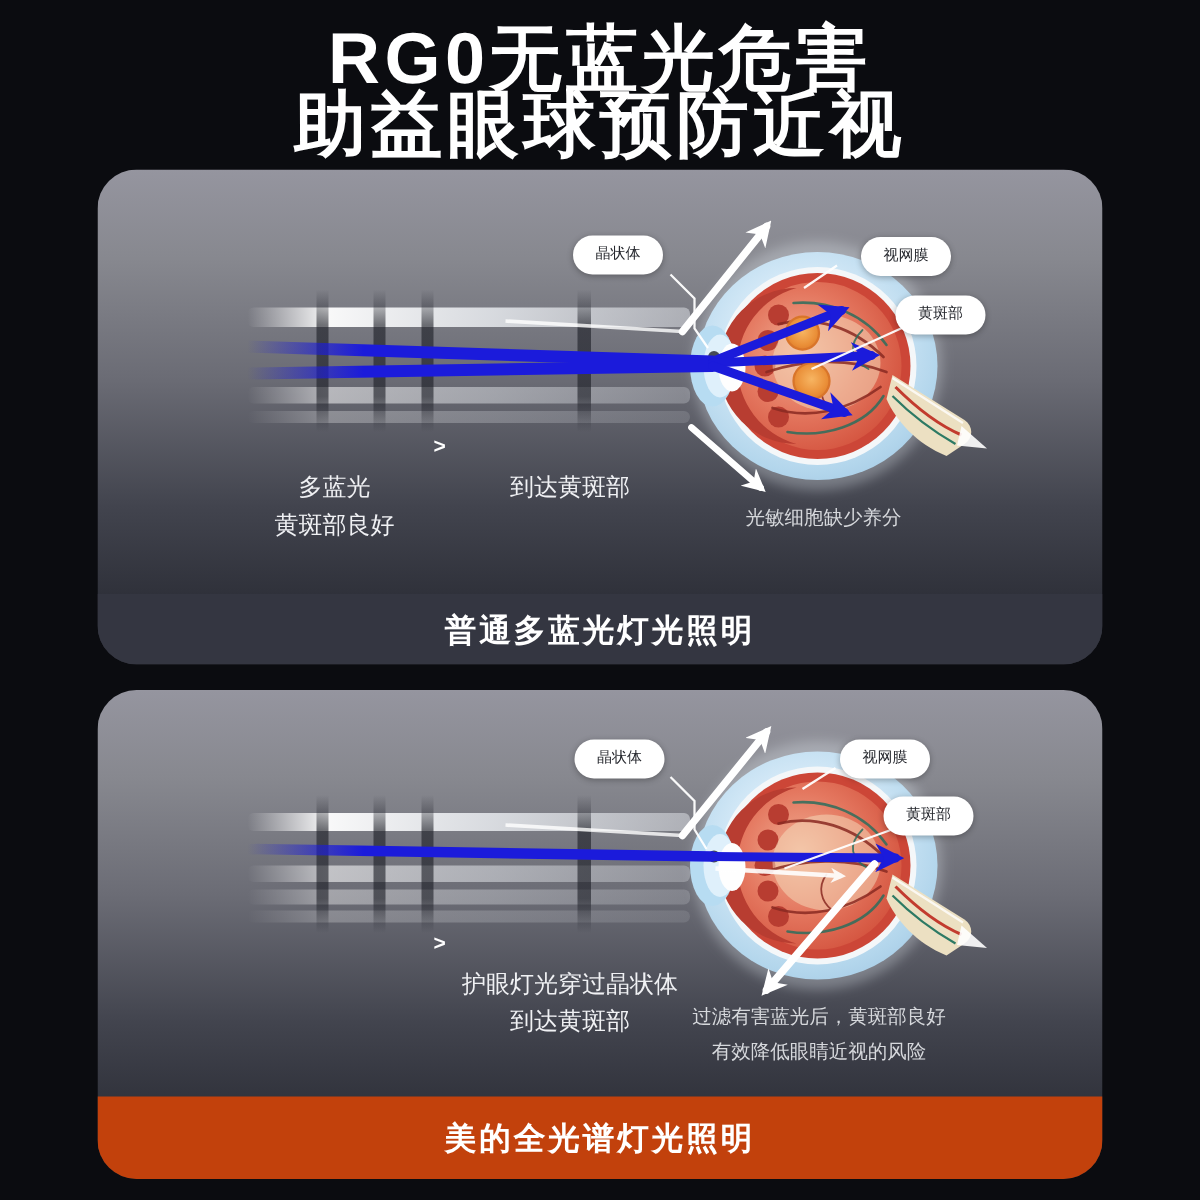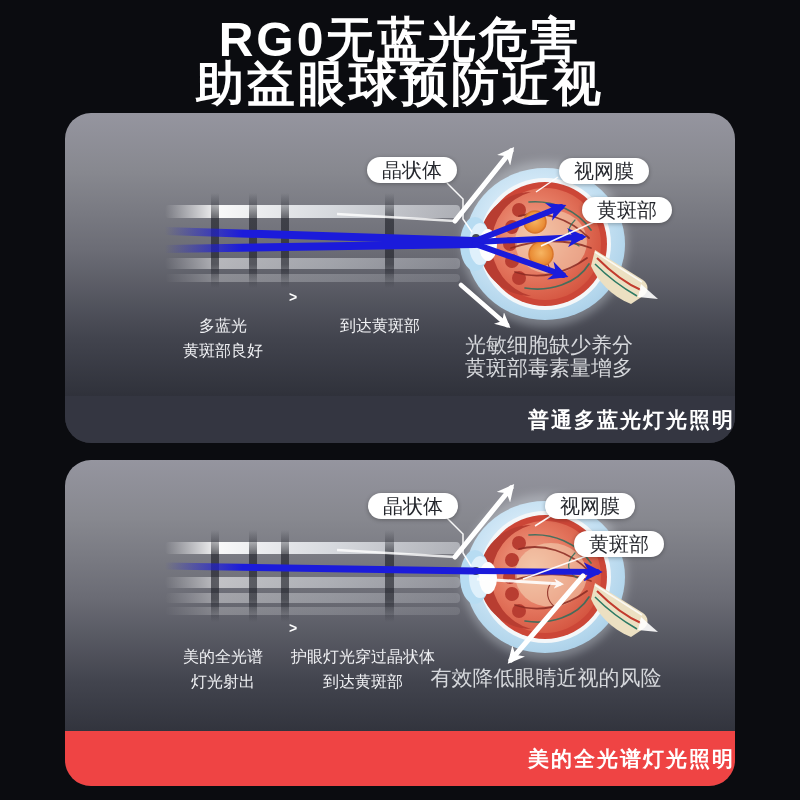--- a/index.html
+++ b/index.html
@@ -5,31 +5,31 @@
   html,body{margin:0;padding:0;background:#0b0c10;}
   .stage{position:relative;width:800px;height:800px;background:#0b0c10;overflow:hidden;
          font-family:"Liberation Sans","DejaVu Sans",sans-serif;}
   .title{position:absolute;top:18px;left:0;width:800px;text-align:center;color:#ffffff;}
   .title .t{font-size:48px;font-weight:700;letter-spacing:3px;line-height:44px;}
   .panel{position:absolute;left:65px;width:670px;border-radius:26px;overflow:hidden;}
   .panel-bg{position:absolute;inset:0;
      background:linear-gradient(180deg,#95959f 0%,#87888f 18%,#6b6c75 42%,#42444e 68%,#2d2f38 88%,#2a2c35 100%);}
   .panel-svg{position:absolute;inset:0;display:block;}
   .pill{position:absolute;transform:translate(-50%,-50%);background:#ffffff;color:#26282e;
-        font-size:20px;font-weight:500;padding:4px 15px;border-radius:16px;white-space:nowrap;
+        font-size:10px;font-weight:500;padding:4px 15px;border-radius:16px;white-space:nowrap;
         box-shadow:0 1px 4px rgba(0,0,0,.3);line-height:18px;}
   .step{position:absolute;transform:translateX(-50%);text-align:center;color:#f0f1f4;
         font-size:16px;line-height:25px;font-weight:500;white-space:nowrap;margin-top:32px;}
   .chev{position:absolute;color:#ffffff;font-size:14px;font-weight:700;}
   .note{position:absolute;transform:translateX(-50%);text-align:center;color:#d6d8dc;
-        font-size:21px;line-height:23px;white-space:nowrap;}
-  .footer{position:absolute;left:0;right:0;bottom:0;display:flex;align-items:center;justify-content:flex-end;
+        font-size:13px;line-height:23px;white-space:nowrap;}
+  .footer{position:absolute;left:0;right:0;bottom:0;display:flex;align-items:center;justify-content:center;
           color:#ffffff;font-size:21px;font-weight:700;letter-spacing:2px;}
   .footer-dark{height:47px;background:#343641;}
-  .footer-purple{height:55px;background:#ef4444;}
+  .footer-purple{height:55px;background:#c2410c;}
 </style>
 </head>
 <body>
 
 <svg width="0" height="0" style="position:absolute">
   <defs>
     <linearGradient id="fw" gradientUnits="userSpaceOnUse" x1="100" y1="0" x2="400" y2="0">
       <stop offset="0" stop-color="#ffffff" stop-opacity="0"></stop>
       <stop offset="0.18" stop-color="#ffffff" stop-opacity="0.95"></stop>
       <stop offset="0.55" stop-color="#eef1f5" stop-opacity="0.8"></stop>
@@ -157,21 +157,20 @@
     <div class="step" style="left:158px;top:168px;">
       <div>多蓝光</div>
       <div>黄斑部良好</div>
     </div>
     <div class="chev" style="left:224px;top:176px;">&gt;</div>
     <div class="step" style="left:315px;top:168px;">
       <div>到达黄斑部</div>
     </div>
     <div class="note" style="left:484px;top:220px;">
       <div>光敏细胞缺少养分</div>
-      <div>黄斑部毒素量增多</div>
     </div>
     <div class="footer footer-dark">
       <span>普通多蓝光灯光照明</span>
     </div>
   </div>
 
   <div class="panel" style="top:460px;height:326px;">
     <div class="panel-bg"></div>
     <svg class="panel-svg" width="670" height="326" viewBox="0 0 670 326">
       <g>
@@ -197,30 +196,27 @@
       <path d="M518,116 L446,200" stroke="#ffffff" stroke-width="5" fill="none" marker-end="url(#mw)" stroke-linecap="round"></path>
       <g fill="none" stroke="#ffffff" stroke-width="1.5" opacity="0.95">
         <path d="M382,58 L398,74 L398,93 L406,106"></path>
         <path d="M492,52 L470,66"></path>
         <path d="M538,90 L458,119"></path>
       </g>
     </svg>
     <div class="pill" style="left:348px;top:46px;">晶状体</div>
     <div class="pill" style="left:525px;top:46px;">视网膜</div>
     <div class="pill" style="left:554px;top:84px;">黄斑部</div>
-    <div class="step" style="left:158px;top:152px;">
-      <div>美的全光谱</div>
-      <div>灯光射出</div>
-    </div>
     <div class="chev" style="left:224px;top:160px;">&gt;</div>
-    <div class="step" style="left:298px;top:152px;">
+    <div class="step" style="left:315px;top:152px;">
       <div>护眼灯光穿过晶状体</div>
       <div>到达黄斑部</div>
     </div>
     <div class="note" style="left:481px;top:206px;">
+      <div>过滤有害蓝光后，黄斑部良好</div>
       <div>有效降低眼睛近视的风险</div>
     </div>
     <div class="footer footer-purple">
       <span>美的全光谱灯光照明</span>
     </div>
   </div>
 
 </div>
 
 </body></html>

